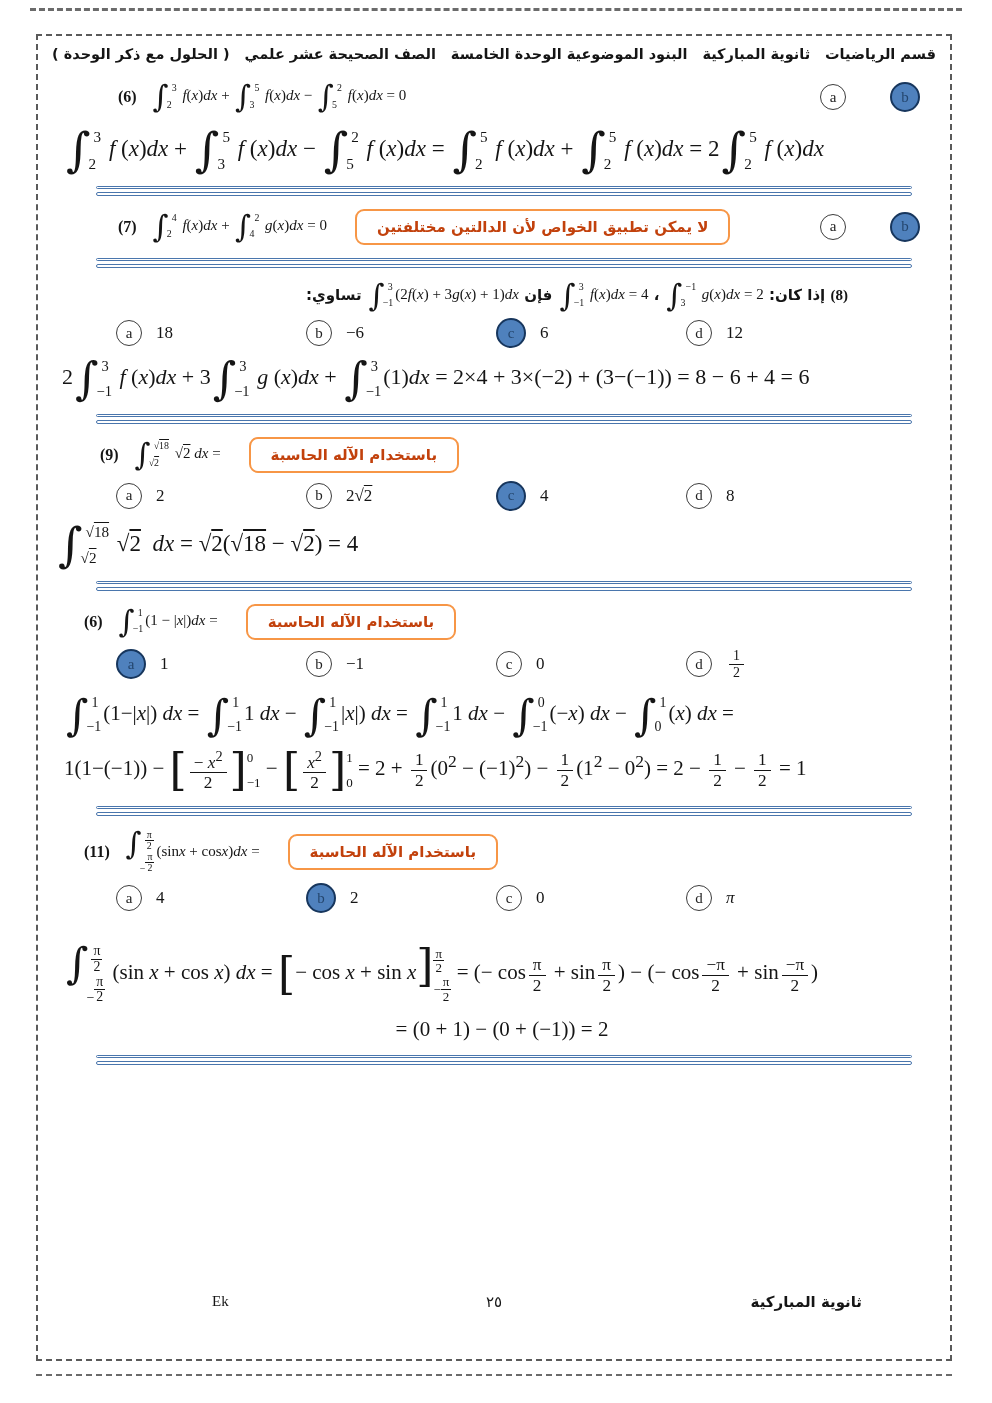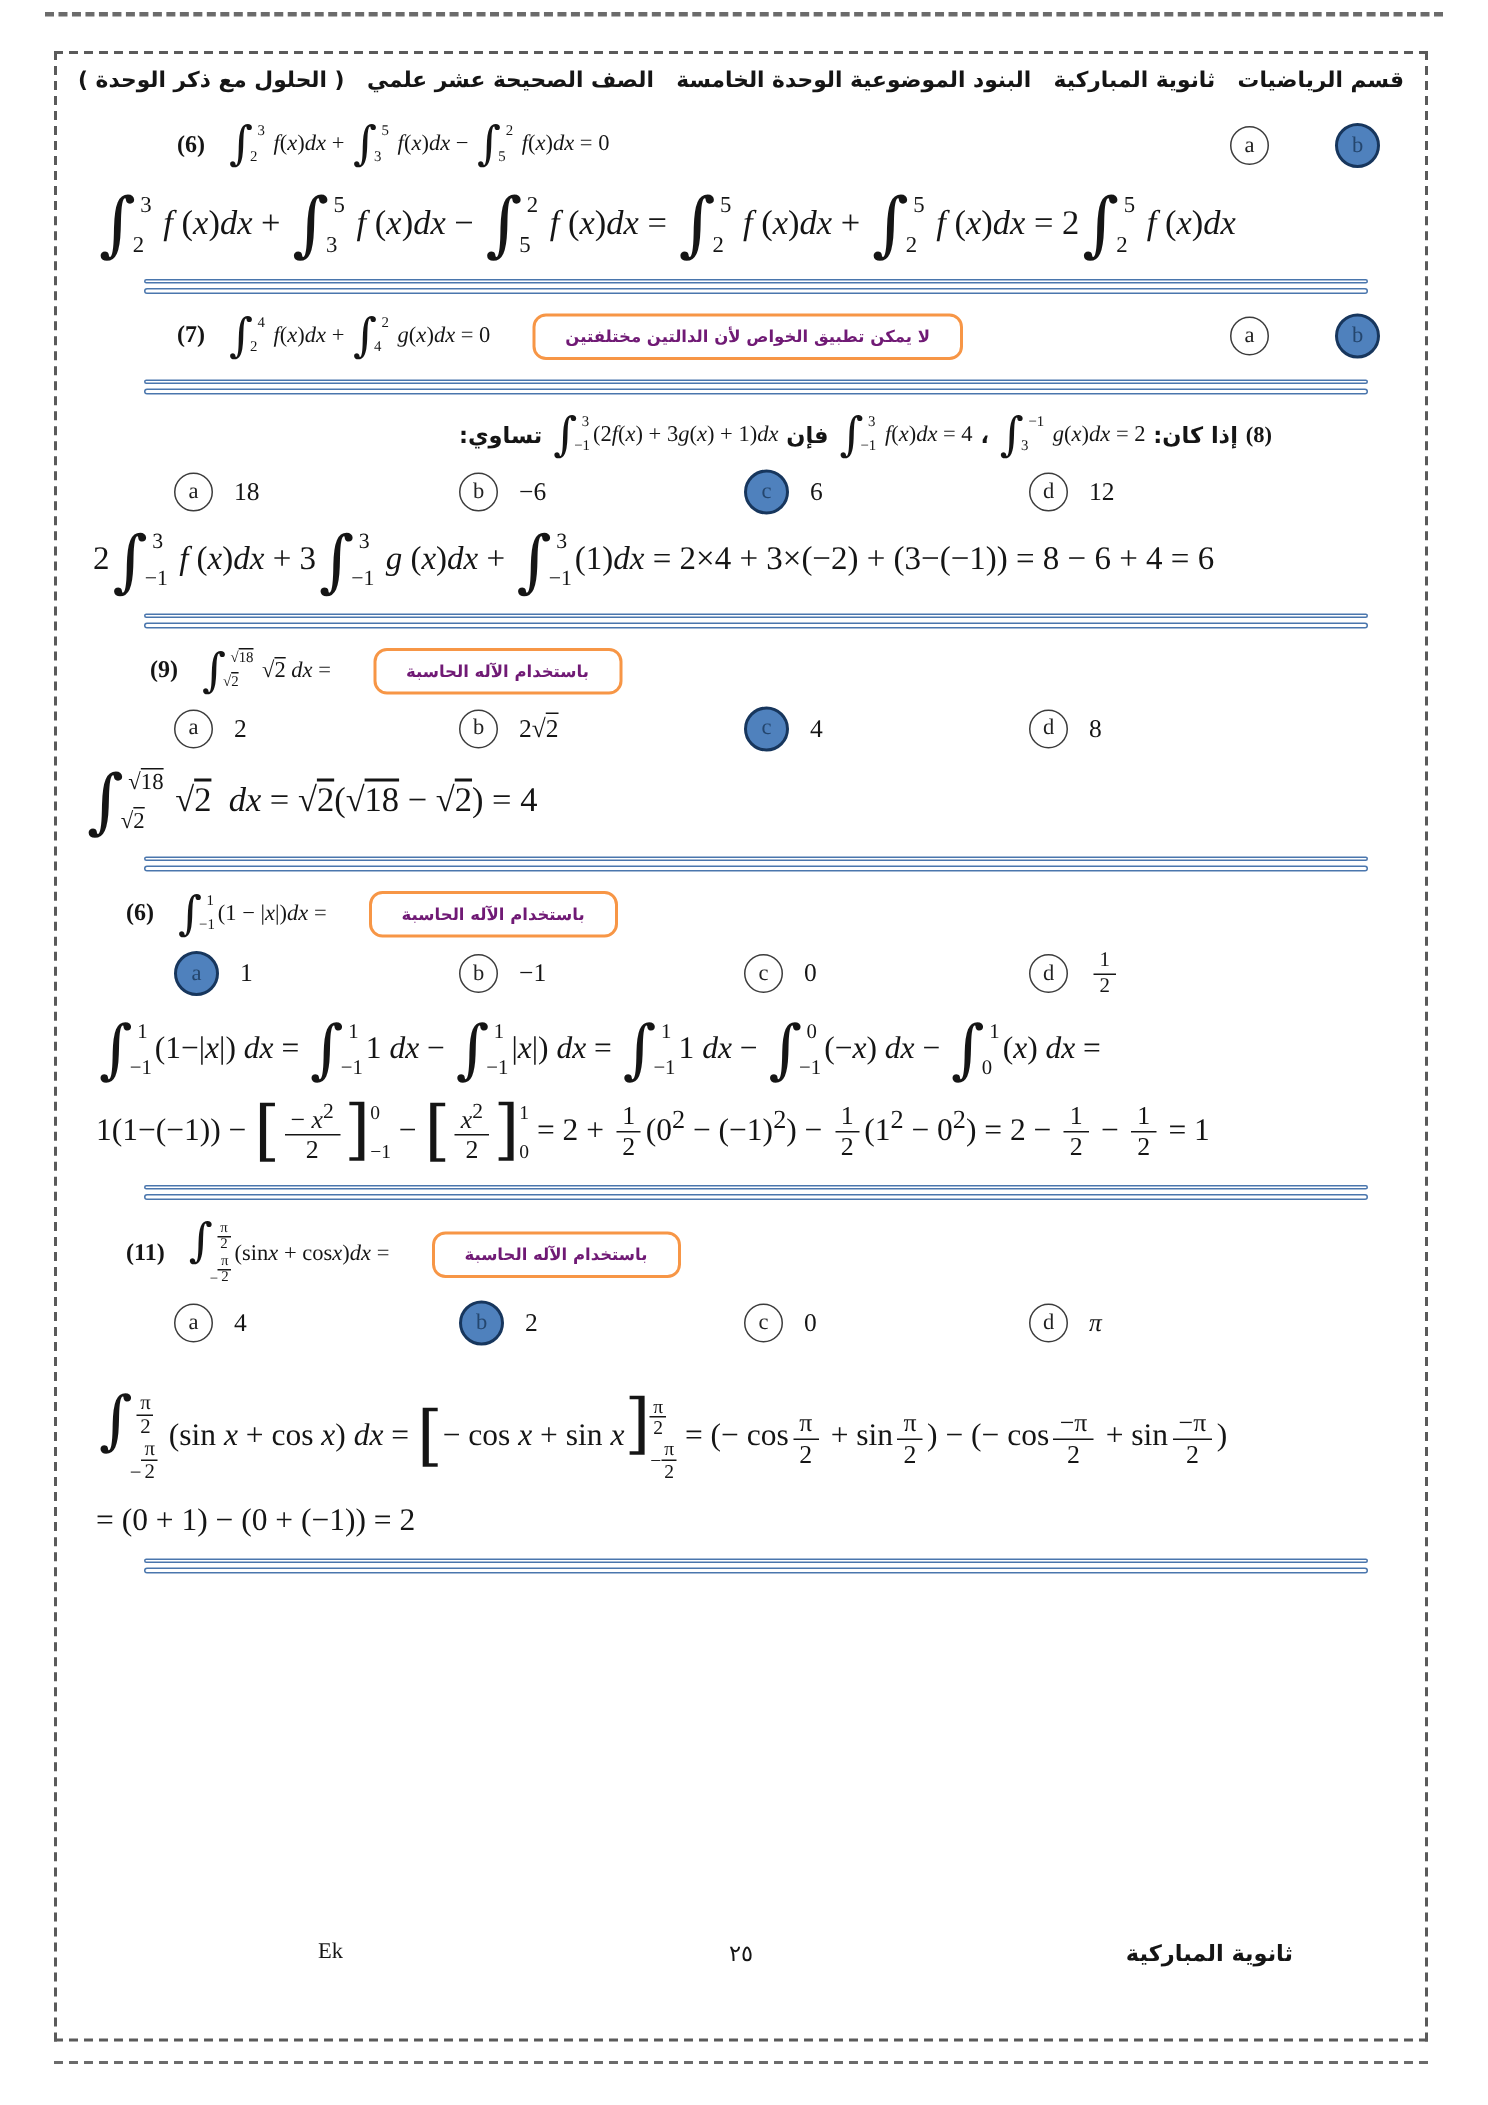--- a/index.html
+++ b/index.html
@@ -59,21 +59,21 @@
   .fsm { font-size:15px; }
   .q6 { margin-top:20px; padding-left:70px; }
   .q7 { margin-top:4px; padding-left:70px; }
   .q9 { margin-top:2px; padding-left:52px; }
   .q10 { margin-top:2px; padding-left:36px; }
   .q11 { margin-top:2px; padding-left:36px; }
   .qrow .note { margin-left:28px; }
 
   
   .note { border:2.2px solid #f79646; border-radius:9px; background:#fff;
-          color:#701a75; font-weight:bold; font-size:11px; text-align:center;
+          color:#c2410c; font-weight:bold; font-size:15px; text-align:center;
           padding:7px 20px; white-space:nowrap; }
 
   
   .circ { width:26px; height:26px; border-radius:50%; border:1.2px solid #3c3c3c; background:#fff;
           display:inline-flex; align-items:center; justify-content:center; flex:0 0 auto;
           font-family:"Liberation Serif",serif; font-size:15px; color:#222; }
   .circ.sel { width:30px; height:30px; background:#4f81bd; border:2.6px solid #17365d; color:#24466e; }
   .opts2 { margin-left:auto; margin-right:20px; display:flex; align-items:center; gap:44px; }
 
   .optrow { display:flex; direction:ltr; align-items:center; padding-left:68px; margin-top:8px; }
@@ -81,21 +81,21 @@
   .optval { font-family:"Liberation Serif",serif; font-size:17px; }
 
   
   .sol { white-space:nowrap; padding-left:16px; }
   .s6  { margin-top:16px; font-size:23px; }
   .s8  { margin-top:10px; font-size:22px; padding-left:14px; }
   .s9  { margin-top:12px; font-size:23px; padding-left:8px; }
   .s10a{ margin-top:14px; font-size:21px; }
   .s10b{ margin-top:12px; font-size:21px; }
   .s11a{ margin-top:30px; font-size:21px; }
-  .s11b{ margin-top:10px; font-size:21px; }
+  .s11b{ margin-top:10px; font-size:21px;text-align:center; }
 
   
   .sep { margin:13px 28px 13px 48px; }
   .sep > div { height:3.5px; border:1.9px solid #4a76ad; border-radius:3px; background:#fff; }
   .sep > div + div { margin-top:3px; }
 
   
   .instruction { direction:rtl; text-align:right; font-weight:bold; font-size:15.5px; padding-right:8px; margin-top:8px; }
   .prompt { direction:rtl; text-align:right; font-weight:bold; font-size:15px; padding-right:92px; margin-top:12px; }
   .prompt .pnum { font-family:"Liberation Serif",serif; }

